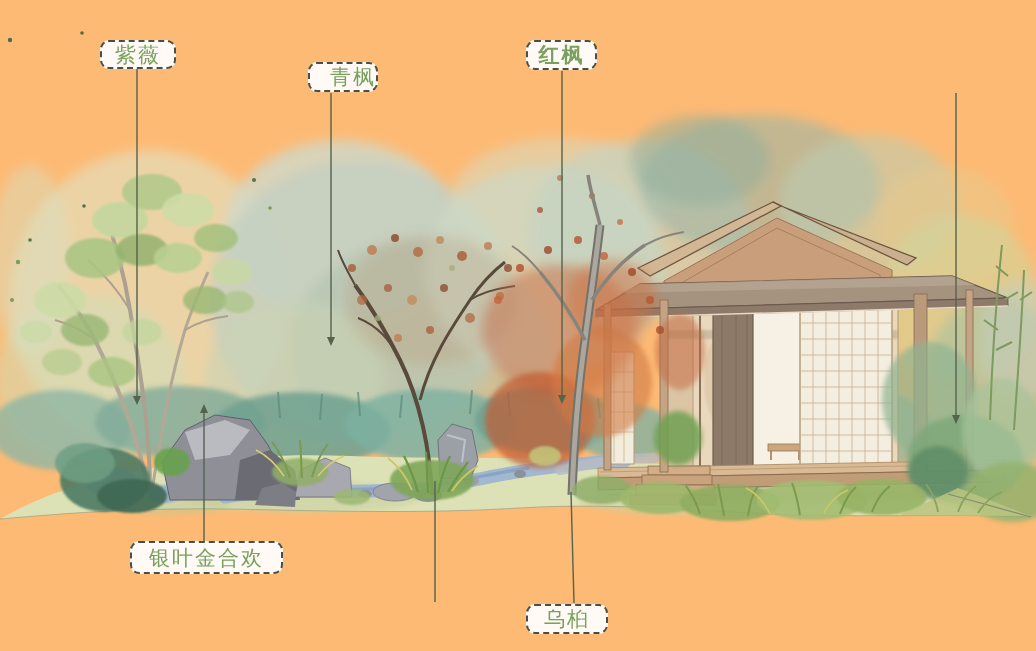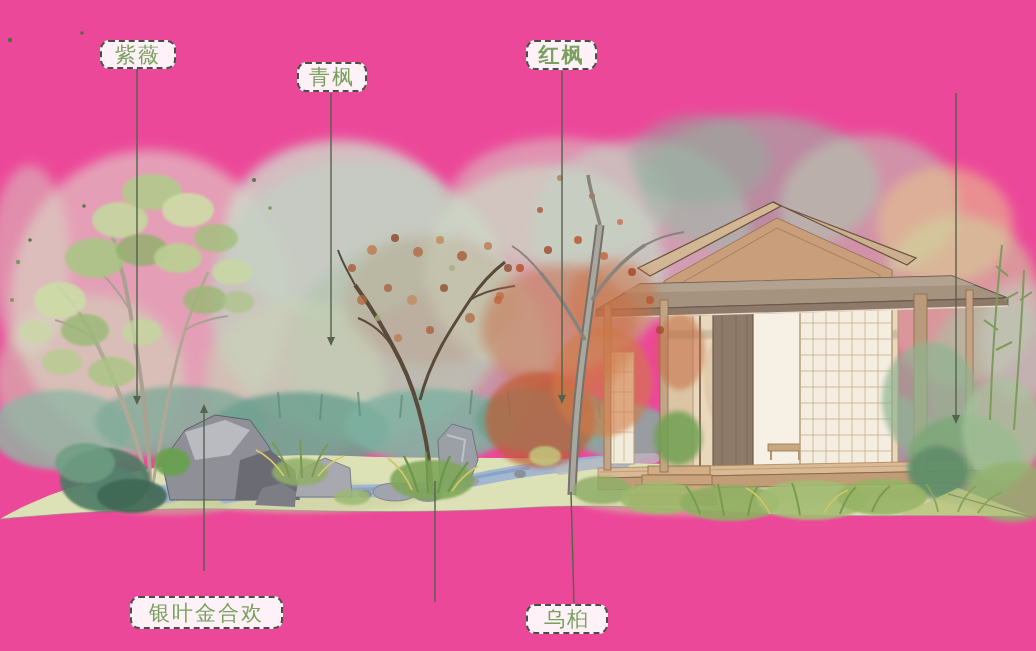--- a/index.html
+++ b/index.html
@@ -1,26 +1,26 @@
 <!DOCTYPE html>
 <html><head>
 <meta charset="utf-8">
 <style>
   html,body{margin:0;padding:0;background:#ffffff;}
-  .canvas{position:relative;width:1036px;height:651px;background:#ec4899;overflow:hidden;
+  .canvas{position:relative;width:1036px;height:651px;background:#fdba74;overflow:hidden;
           font-family:"DejaVu Sans",sans-serif;}
   .scene-svg{position:absolute;left:0;top:0;width:1036px;height:651px;}
   .plant-label{position:absolute;display:flex;align-items:center;justify-content:center;
     border:2px dashed #4a4f45;border-radius:9px;background:rgba(255,255,255,0.93);
     color:#79a15d;font-size:21px;letter-spacing:2px;box-sizing:border-box;white-space:nowrap;}
   .lbl-ziwei{left:100px;top:40px;width:76px;height:29px;}
-  .lbl-qingfeng{left:297px;top:62px;width:70px;height:30px;}
+  .lbl-qingfeng{left:308px;top:62px;width:70px;height:30px;justify-content:flex-end;}
   .lbl-hongfeng{left:526px;top:40px;width:71px;height:30px;font-weight:bold;}
   .lbl-yuanbaofeng{left:913px;top:60px;width:95px;height:32px;}
-  .lbl-yinyejinhehuan{left:130px;top:596px;width:153px;height:33px;}
+  .lbl-yinyejinhehuan{left:130px;top:541px;width:153px;height:33px;}
   .lbl-jizhuaqi{left:384px;top:603px;width:100px;height:32px;}
   .lbl-wujiu{left:526px;top:604px;width:82px;height:30px;}
 </style>
 </head>
 <body>
 
 <div class="canvas">
 
 <svg class="scene-svg" viewBox="0 0 1036 651">
   <defs>

